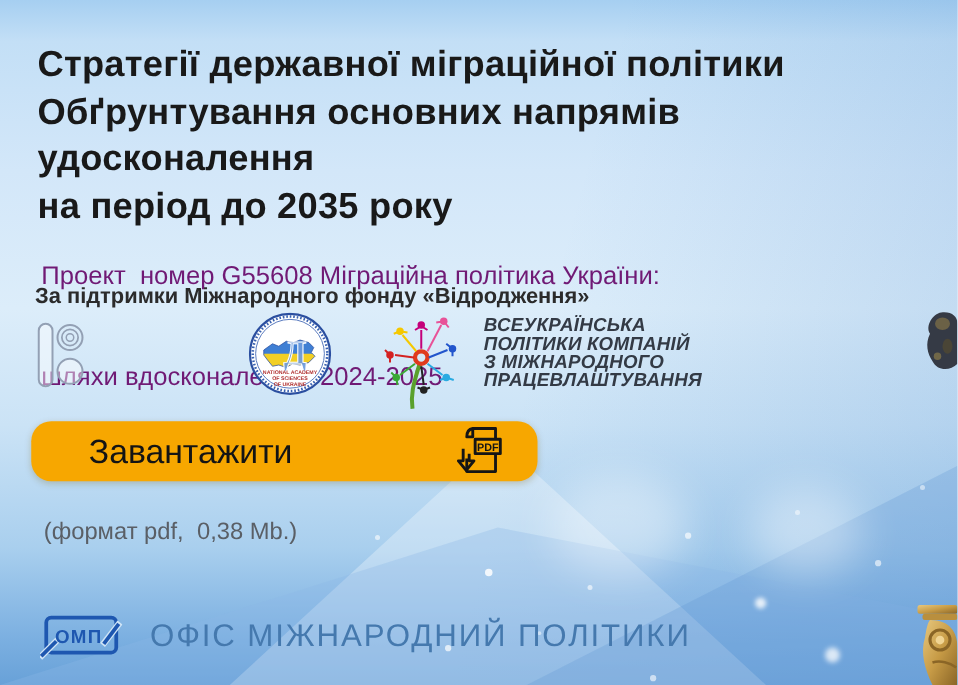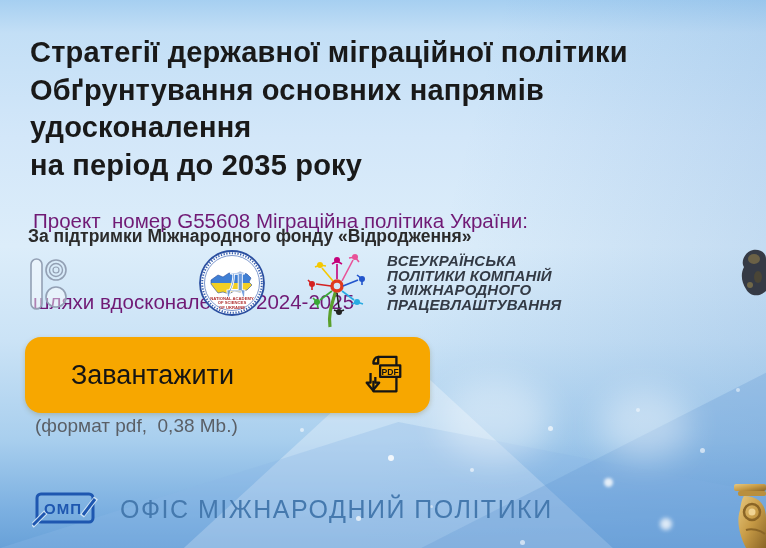--- a/index.html
+++ b/index.html
@@ -23,21 +23,21 @@
   .subtitle{position:absolute;left:33px;top:153px;color:#701a75;font-size:20.5px;line-height:27px;font-weight:500;white-space:pre-wrap;}
   .support{position:absolute;left:28px;top:226px;color:#2b2b2b;font-size:17.5px;font-weight:700;}
 
   .logos{position:absolute;left:28px;top:248px;width:440px;height:80px;}
   .irf{position:absolute;left:0;top:6px;display:flex;align-items:center;}
   .irf-text{margin-left:10px;color:#8c99ad;font-size:9.5px;line-height:15px;letter-spacing:1.3px;font-weight:600;}
   .seal{position:absolute;left:171px;top:2px;}
   .assoc{position:absolute;left:278px;top:0;display:flex;}
   .assoc-text{margin-left:19px;margin-top:6px;color:#333a45;font-size:15px;line-height:14.5px;font-weight:700;font-style:italic;letter-spacing:.2px;}
 
-  .dl-btn{position:absolute;left:25px;top:337px;width:405px;height:76px;border:none;cursor:pointer;
+  .dl-btn{position:absolute;left:25px;top:337px;width:405px;height:48px;border:none;cursor:pointer;
     background:#f7a700;border-radius:16px;display:flex;align-items:center;box-shadow:0 2px 5px rgba(120,90,10,.25);}
   .dl-label{margin-left:40px;font-size:27px;color:#141414;font-weight:500;font-family:"Liberation Sans","DejaVu Sans",sans-serif;}
   .dl-icon{margin-left:auto;margin-right:18px;}
   .format-note{position:absolute;left:35px;top:415px;color:#5a5f66;font-size:19px;white-space:pre-wrap;}
 
   .footer{position:absolute;left:32px;top:490px;display:flex;align-items:center;text-align:right;}
   .office-title{margin-left:22px;color:#4579ae;font-size:25px;letter-spacing:1.5px;font-weight:400;}
 
   .statue{position:absolute;right:0;top:247px;pointer-events:none;}
   .capital{position:absolute;right:0;bottom:0;pointer-events:none;filter:blur(.4px);}

